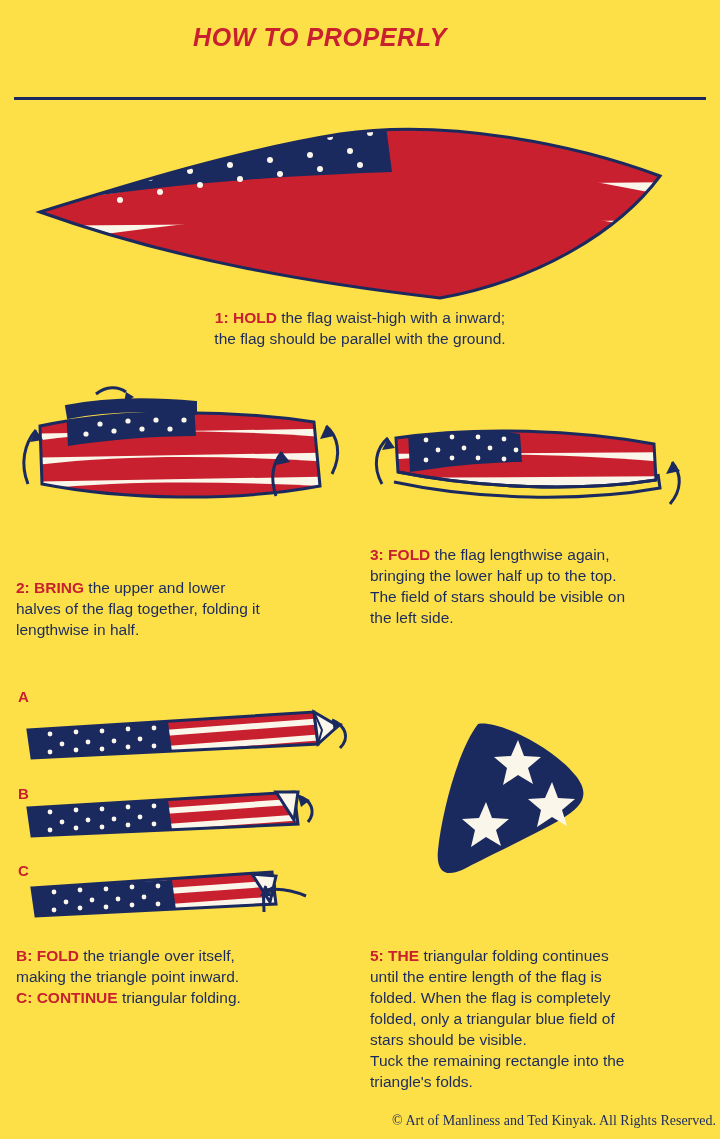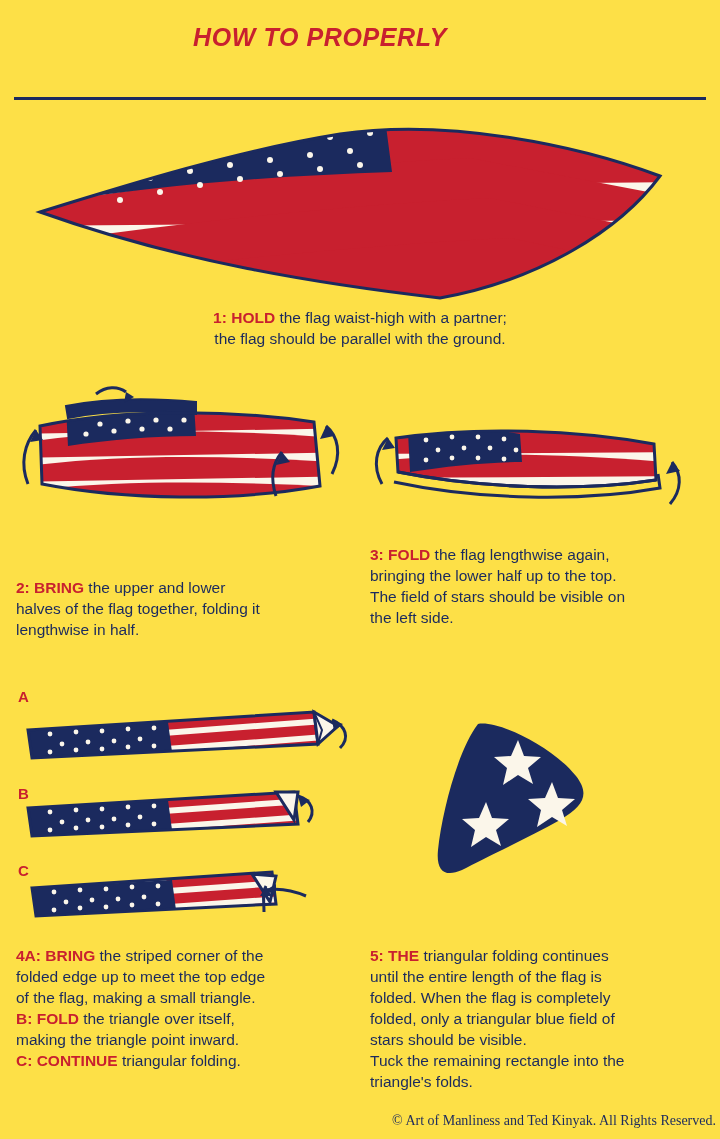--- a/index.html
+++ b/index.html
@@ -191,21 +191,21 @@
         </g>
       </g>
 
       <path d="M20,100 C110,72 220,38 320,22 C430,6 560,34 640,64
                C600,118 520,168 420,186 C300,172 160,150 20,100 Z" fill="none" stroke="#1b2a5e" stroke-width="3"></path>
     </svg>
   </div>
 
   <div class="caption center" style="left:110px; top:307px; width:500px;">
     <span class="num">1:</span>
-    <b>HOLD</b><span style="white-space:pre-line"> the flag waist-high with a partner;
+    <b>HOLD</b><span style="white-space:pre-line"> the flag waist-high with a inward;
 the flag should be parallel with the ground.</span>
   </div>
 
   <div class="fig" style="left:14px; top:378px;">
     <svg width="350" height="150" viewBox="0 0 350 150">
       <defs>
         <clipPath id="clip2">
           <path d="M26,48 C110,30 220,32 300,44 L306,108 C220,124 110,122 28,106 Z"></path>
         </clipPath>
       </defs>
@@ -439,26 +439,20 @@
       </g>
       <g fill="#1b2a5e">
         <path d="M240,34 l10,-6 l0,12 z"></path>
         <path d="M240,30 l6,10 l-12,0 z"></path>
       </g>
     </svg>
   </div>
 
   <div class="caption" style="left:16px; top:945px; width:340px;">
     <div>
-      <span class="num">4A:</span>
-      <b>BRING</b><span style="white-space:pre-line"> the striped corner of the
-folded edge up to meet the top edge
-of the flag, making a small triangle.</span>
-    </div>
-    <div>
       <span class="num">B:</span>
       <b>FOLD</b><span style="white-space:pre-line"> the triangle over itself,
 making the triangle point inward.</span>
     </div>
     <div>
       <span class="num">C:</span>
       <b>CONTINUE</b><span style="white-space:pre-line"> triangular folding.</span>
     </div>
   </div>
 

